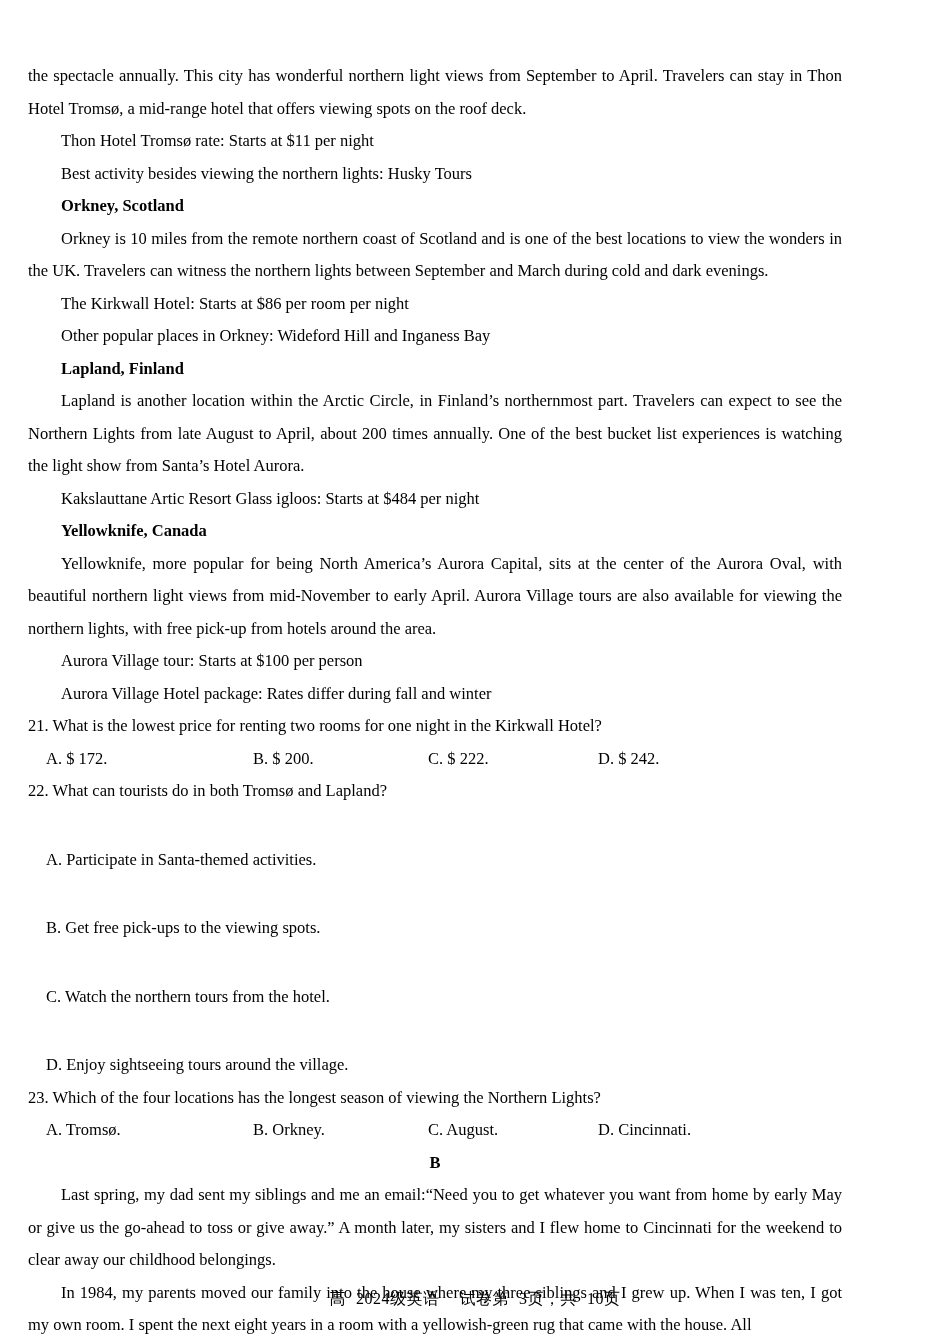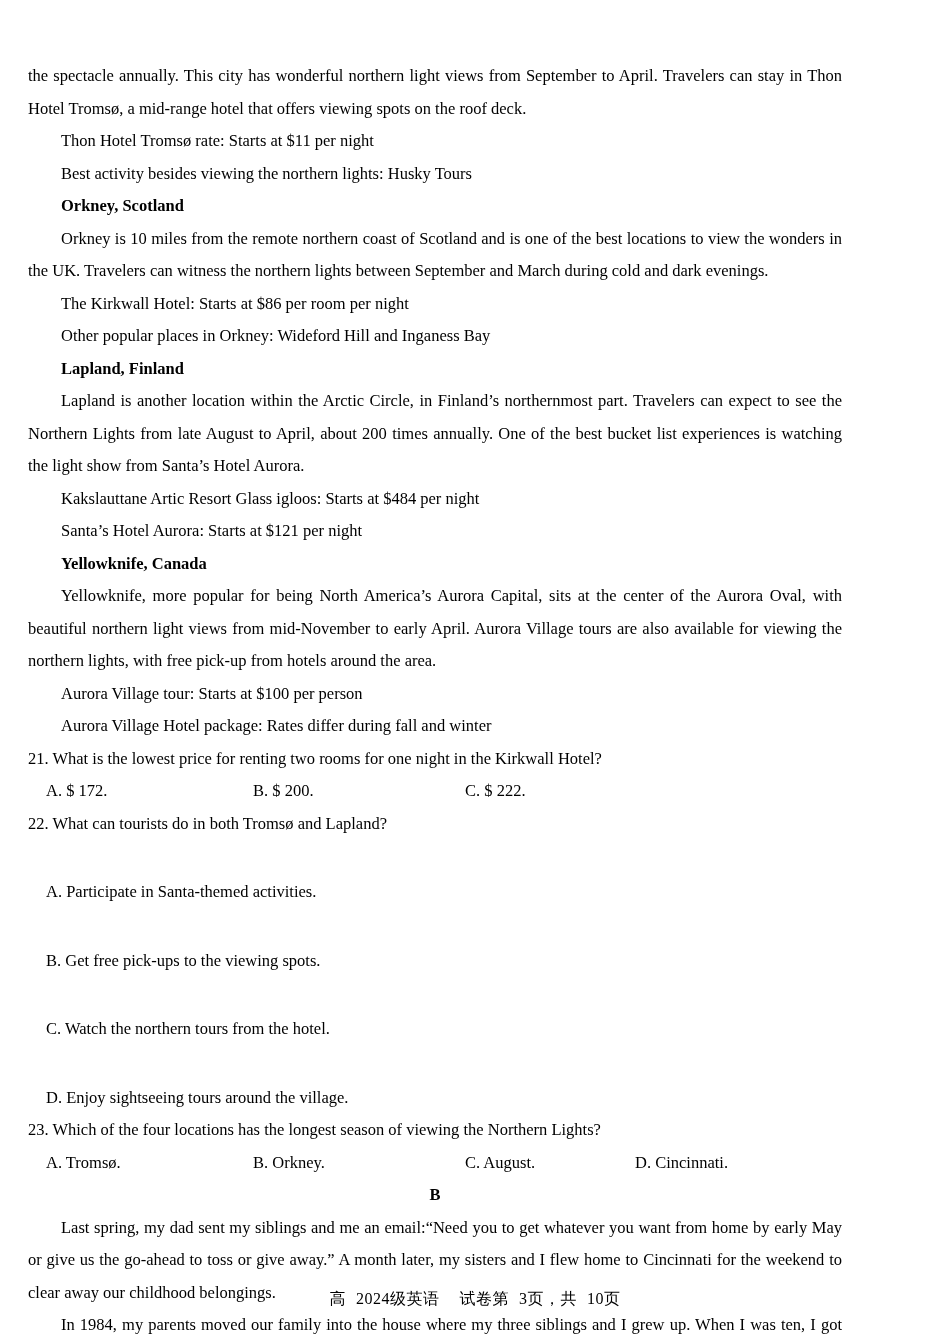--- a/index.html
+++ b/index.html
@@ -58,21 +58,21 @@
     display: flex;
     text-indent: 0;
     width: 100%;
     align-items: center;
   }
   .opt-row > span {
     display: block;
   }
   .opt-a { width: 225px; padding-left: 18px; box-sizing: border-box; }
   .opt-b { width: 175px; }
-  .opt-c { width: 170px; margin-left: 37px; }
+  .opt-c { width: 170px; }
   .opt-d { width: 170px; }
   .opt-stack {
     text-indent: 0;
     padding-left: 18px;
     margin-top: 36px;
   }
   .footer {
     position: absolute;
     left: 0;
     bottom: 34px;
@@ -95,32 +95,32 @@
     <p class="sub-line">Best activity besides viewing the northern lights: Husky Tours</p>
 
     <p class="bold-head">Orkney, Scotland</p>
     <p class="para">Orkney is 10 miles from the remote northern coast of Scotland and is one of the best locations to view the wonders in the UK. Travelers can witness the northern lights between September and March during cold and dark evenings.</p>
     <p class="sub-line">The Kirkwall Hotel: Starts at $86 per room per night</p>
     <p class="sub-line">Other popular places in Orkney: Wideford Hill and Inganess Bay</p>
 
     <p class="bold-head">Lapland, Finland</p>
     <p class="para">Lapland is another location within the Arctic Circle, in Finland’s northernmost part. Travelers can expect to see the Northern Lights from late August to April, about 200 times annually. One of the best bucket list experiences is watching the light show from Santa’s Hotel Aurora.</p>
     <p class="sub-line">Kakslauttane Artic Resort Glass igloos: Starts at $484 per night</p>
-    <p class="sub-line">Santa’s Hotel Aurora: Starts at $121 per night</p>
 
     <p class="bold-head">Yellowknife, Canada</p>
     <p class="para">Yellowknife, more popular for being North America’s Aurora Capital, sits at the center of the Aurora Oval, with beautiful northern light views from mid-November to early April. Aurora Village tours are also available for viewing the northern lights, with free pick-up from hotels around the area.</p>
     <p class="sub-line">Aurora Village tour: Starts at $100 per person</p>
     <p class="sub-line">Aurora Village Hotel package: Rates differ during fall and winter</p>
 
     <p class="q-stem">21. What is the lowest price for renting two rooms for one night in the Kirkwall Hotel?</p>
     <div class="opt-row">
       <span class="opt-a">A. $ 172.</span>
       <span class="opt-b">B. $ 200.</span>
       <span class="opt-c">C. $ 222.</span>
+      <span class="opt-d">D. $ 242.</span>
     </div>
 
     <p class="q-stem">22. What can tourists do in both Tromsø and Lapland?</p>
     <p class="opt-stack">A. Participate in Santa-themed activities.</p>
     <p class="opt-stack">B. Get free pick-ups to the viewing spots.</p>
     <p class="opt-stack">C. Watch the northern tours from the hotel.</p>
     <p class="opt-stack">D. Enjoy sightseeing tours around the village.</p>
 
     <p class="q-stem">23. Which of the four locations has the longest season of viewing the Northern Lights?</p>
     <div class="opt-row">

